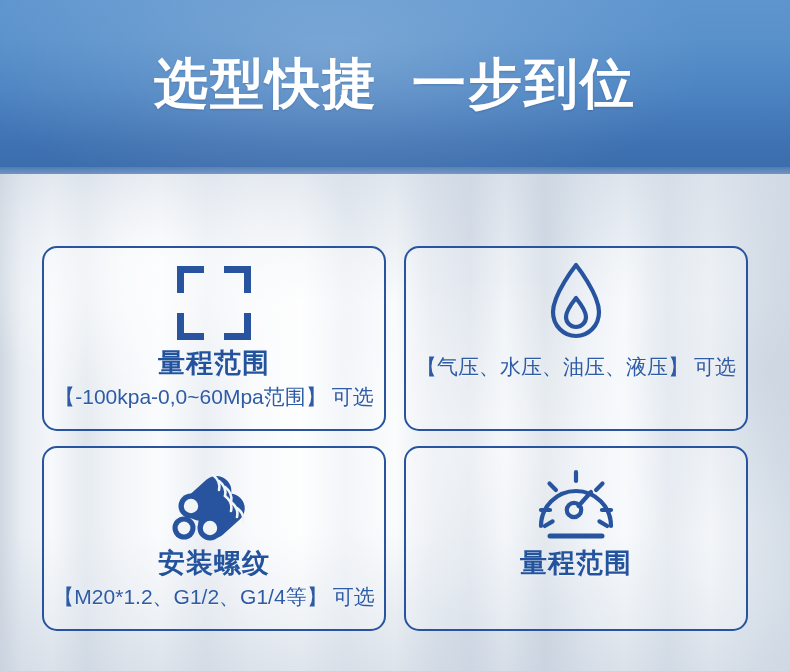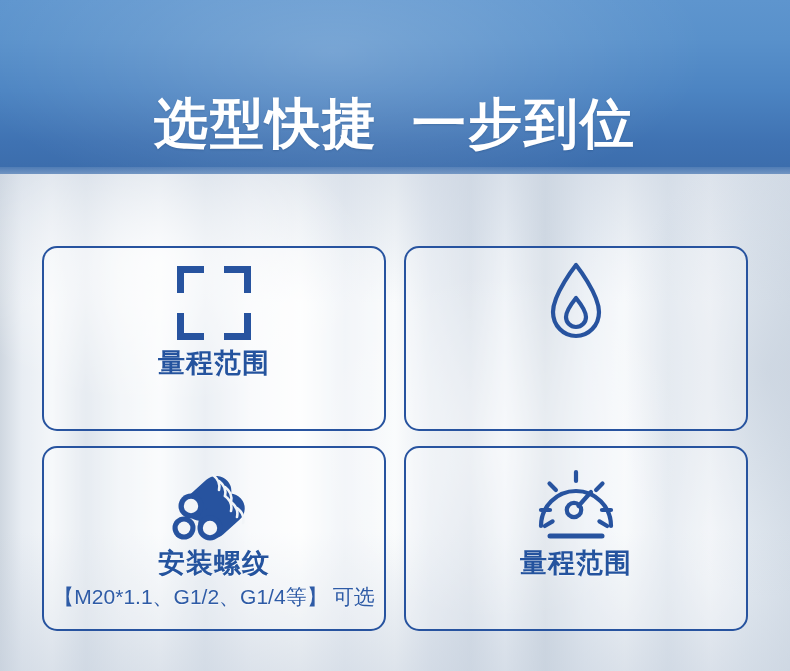--- a/index.html
+++ b/index.html
@@ -46,21 +46,20 @@
     top: 47px;
     width: 790px;
     text-align: center;
     color: #ffffff;
     font-size: 54px;
     line-height: 72px;
     font-weight: bold;
     letter-spacing: 2px;
     white-space: pre;
     text-shadow: 0 1px 2px rgba(20,50,90,0.22);
-    margin-top: 40px;
   }
 
   
   .bg-photo {
     position: absolute;
     left: 0; top: 174px;
     width: 790px;
     height: 497px;
     background:
       linear-gradient(180deg, rgba(205,214,226,0.55) 0%, rgba(255,255,255,0) 26%, rgba(255,255,255,0) 72%, rgba(198,208,221,0.55) 100%),
@@ -174,28 +173,34 @@
             <rect x="47" y="0" width="27" height="7"></rect>
             <rect x="67" y="0" width="7" height="27"></rect>
             <rect x="0" y="67" width="27" height="7"></rect>
             <rect x="0" y="47" width="7" height="27"></rect>
             <rect x="47" y="67" width="27" height="7"></rect>
             <rect x="67" y="47" width="7" height="27"></rect>
           </g>
         </svg>
       </div>
       <div class="card-title">量程范围</div>
+      <div class="card-sub">
+        <span>【-100kpa-0,0~60Mpa范围】</span><span class="opt">可选</span>
+      </div>
     </div>
 
     <div class="card">
       <div class="card-icon">
         <svg width="58" height="84" viewBox="0 0 58 84" aria-hidden="true">
           <path d="M29 4 C29 4 6 33 6 51 C6 64.5 16.3 75 29 75 C41.7 75 52 64.5 52 51 C52 33 29 4 29 4 Z" fill="none" stroke="#27539f" stroke-width="4.2" stroke-linejoin="round"></path>
           <path d="M29 37 C29 37 19 49.5 19 56 C19 61.6 23.5 66 29 66 C34.5 66 39 61.6 39 56 C39 49.5 29 37 29 37 Z" fill="none" stroke="#27539f" stroke-width="4.2" stroke-linejoin="round"></path>
         </svg>
+      </div>
+      <div class="card-sub">
+        <span>【气压、水压、油压、液压】</span><span class="opt">可选</span>
       </div>
     </div>
 
     <div class="card">
       <div class="card-icon">
         <svg width="96" height="82" viewBox="0 0 96 82" aria-hidden="true">
           <g fill="#27539f">
 
             <g transform="rotate(-42 50 36)">
               <rect x="18" y="16" width="52" height="30" rx="15"></rect>
@@ -222,21 +227,21 @@
           </g>
           <g fill="#f2f5f8">
             <circle cx="25" cy="44" r="7.2"></circle>
             <circle cx="18" cy="66" r="6.4"></circle>
             <circle cx="44" cy="66" r="7.2"></circle>
           </g>
         </svg>
       </div>
       <div class="card-title">安装螺纹</div>
       <div class="card-sub">
-        <span>【M20*1.1、G1/2、G1/4等】</span><span class="opt">可选</span>
+        <span>【M20*1.2、G1/2、G1/4等】</span><span class="opt">可选</span>
       </div>
     </div>
 
     <div class="card">
       <div class="card-icon">
         <svg width="86" height="78" viewBox="0 0 86 78" aria-hidden="true">
           <g fill="none" stroke="#27539f" stroke-width="4.2" stroke-linecap="round">
 
             <path d="M8 62 A35 35 0 1 1 78 62"></path>
 

